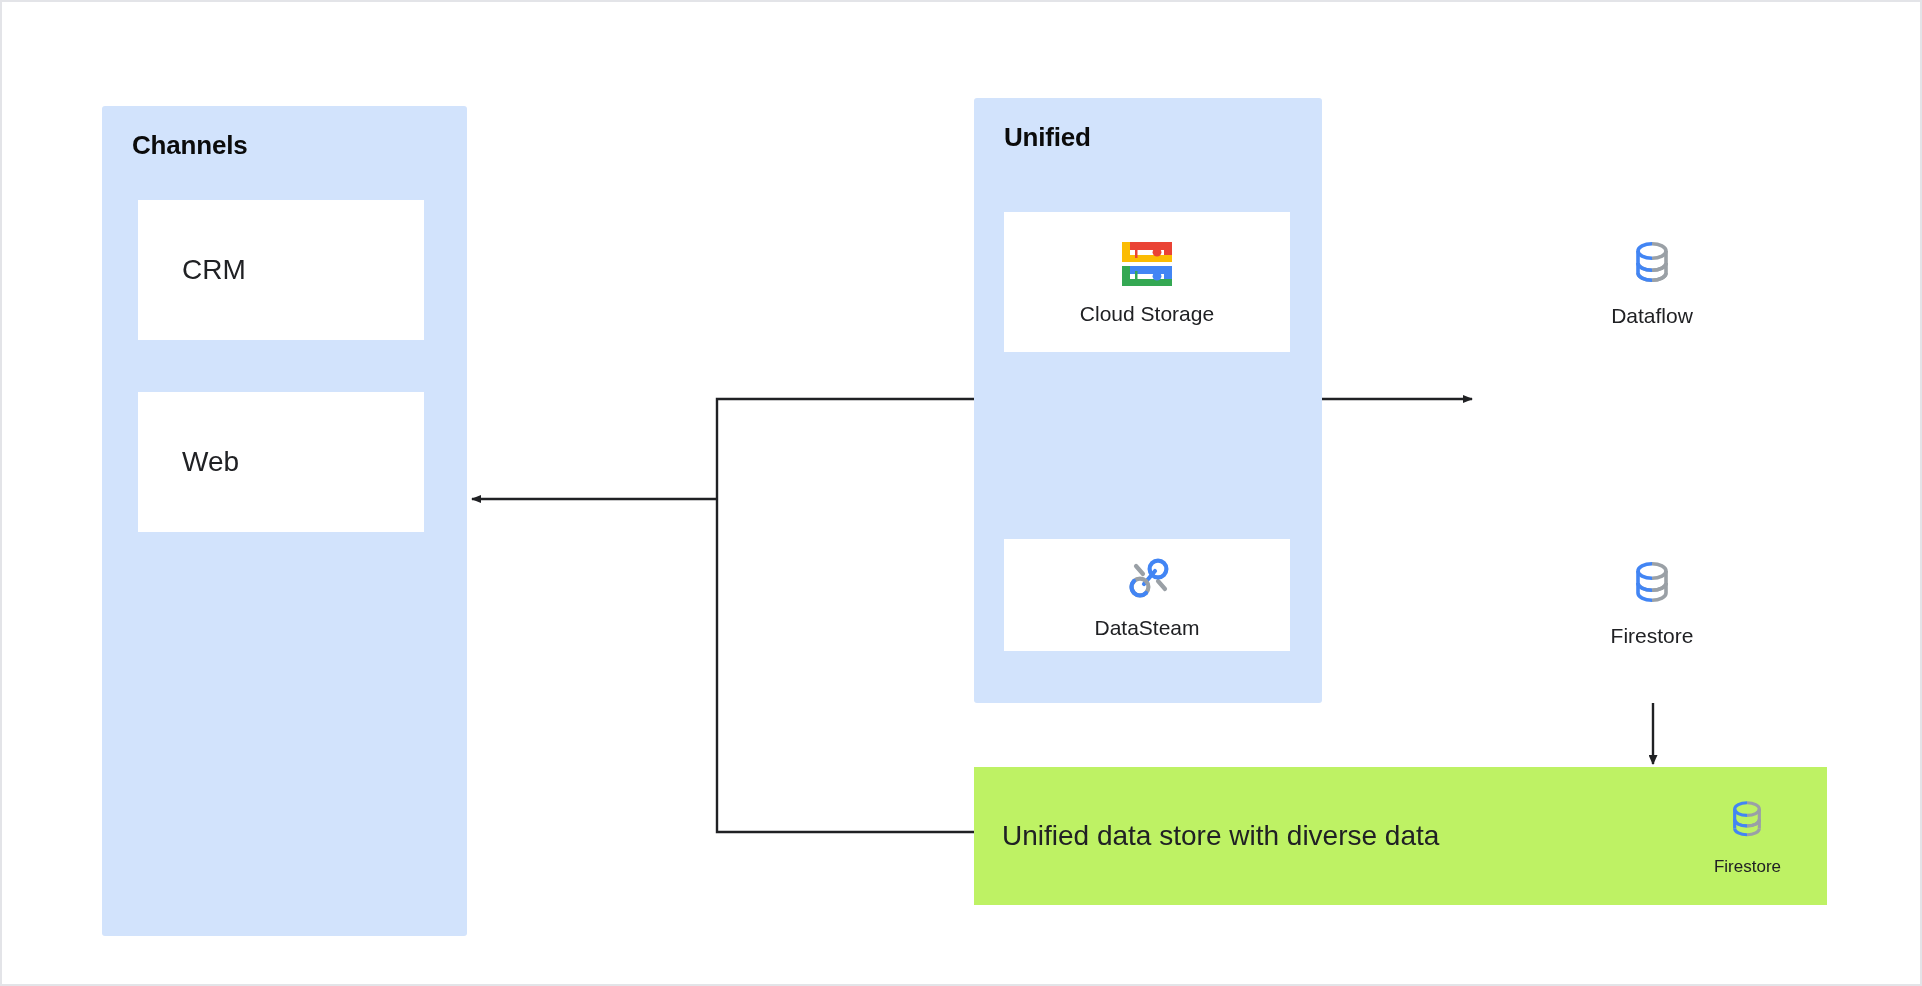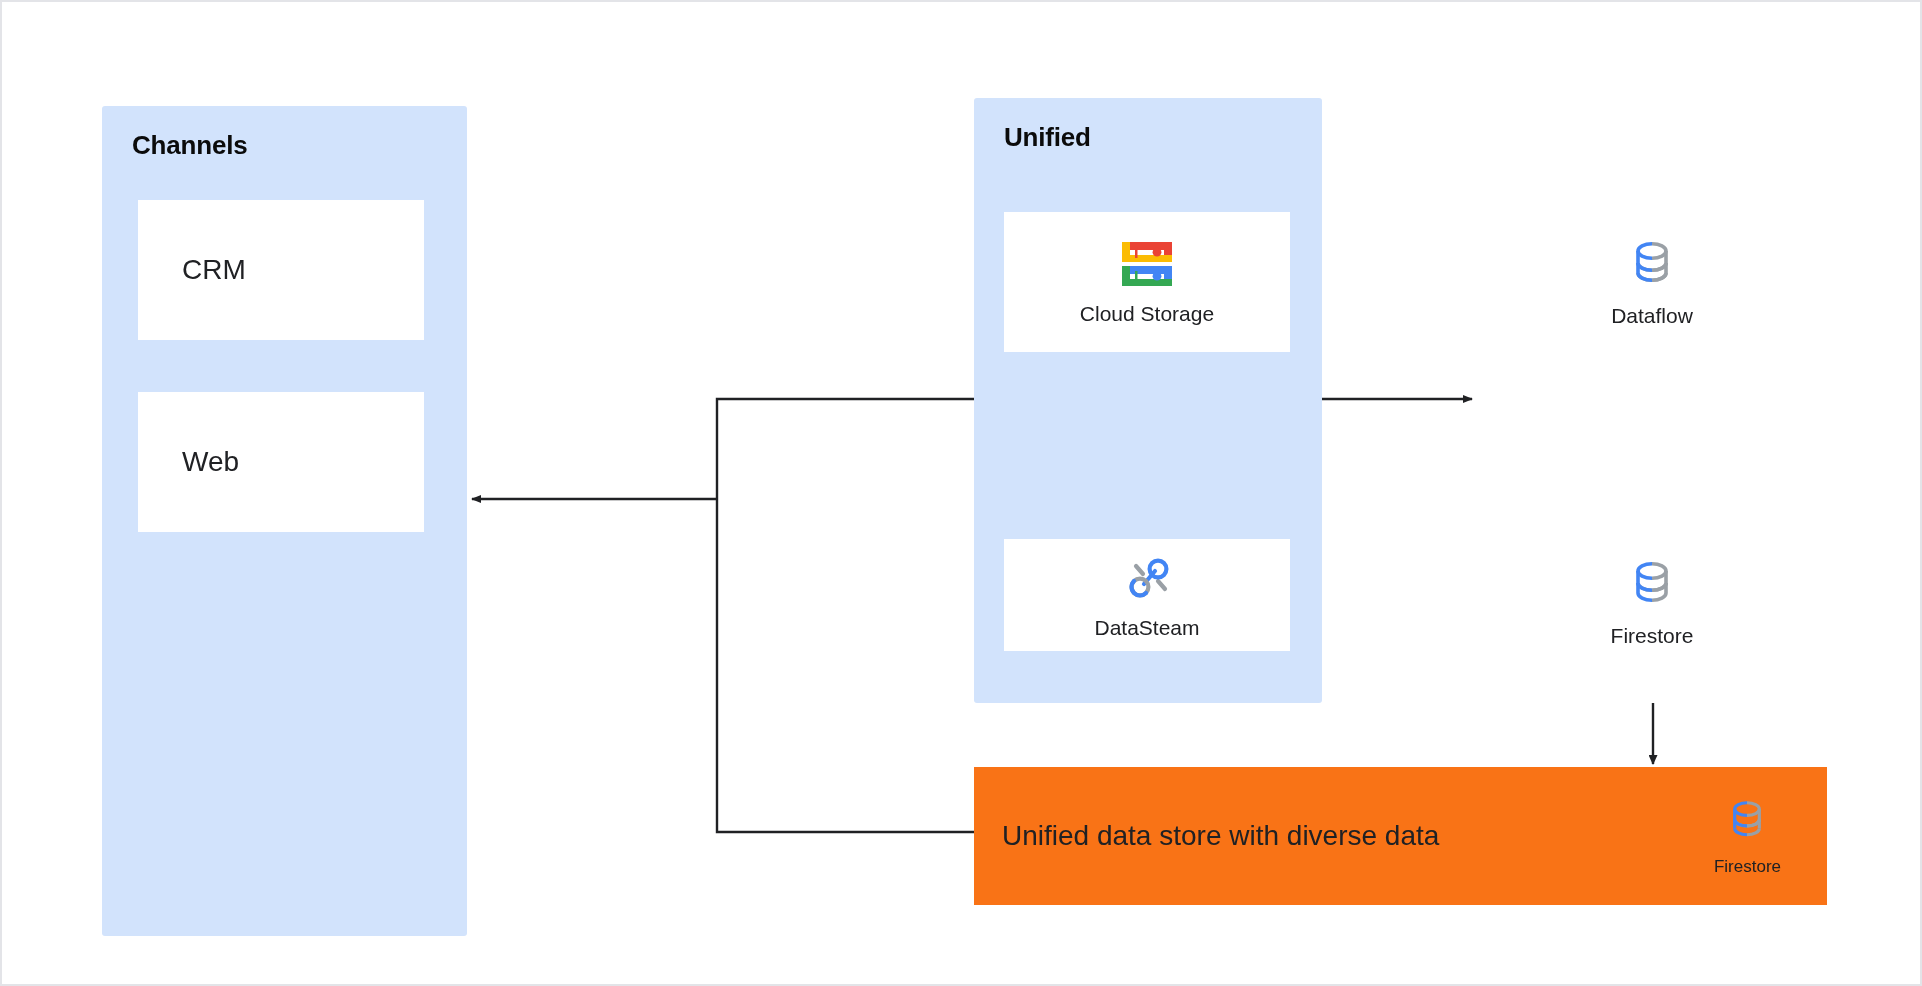--- a/index.html
+++ b/index.html
@@ -69,21 +69,21 @@
   .card-label {
     font-size: 21px;
     color: #202124;
     white-space: nowrap;
     text-align: center;
   }
 
   
   #unified-bar {
     position: absolute;
-    background: #f97316;
+    background: #bef264;
     box-sizing: border-box;
   }
   #unified-bar-text {
     position: absolute;
     left: 28px;
     top: 50%;
     transform: translateY(-50%);
     font-size: 28px;
     color: #202124;
     white-space: nowrap;

